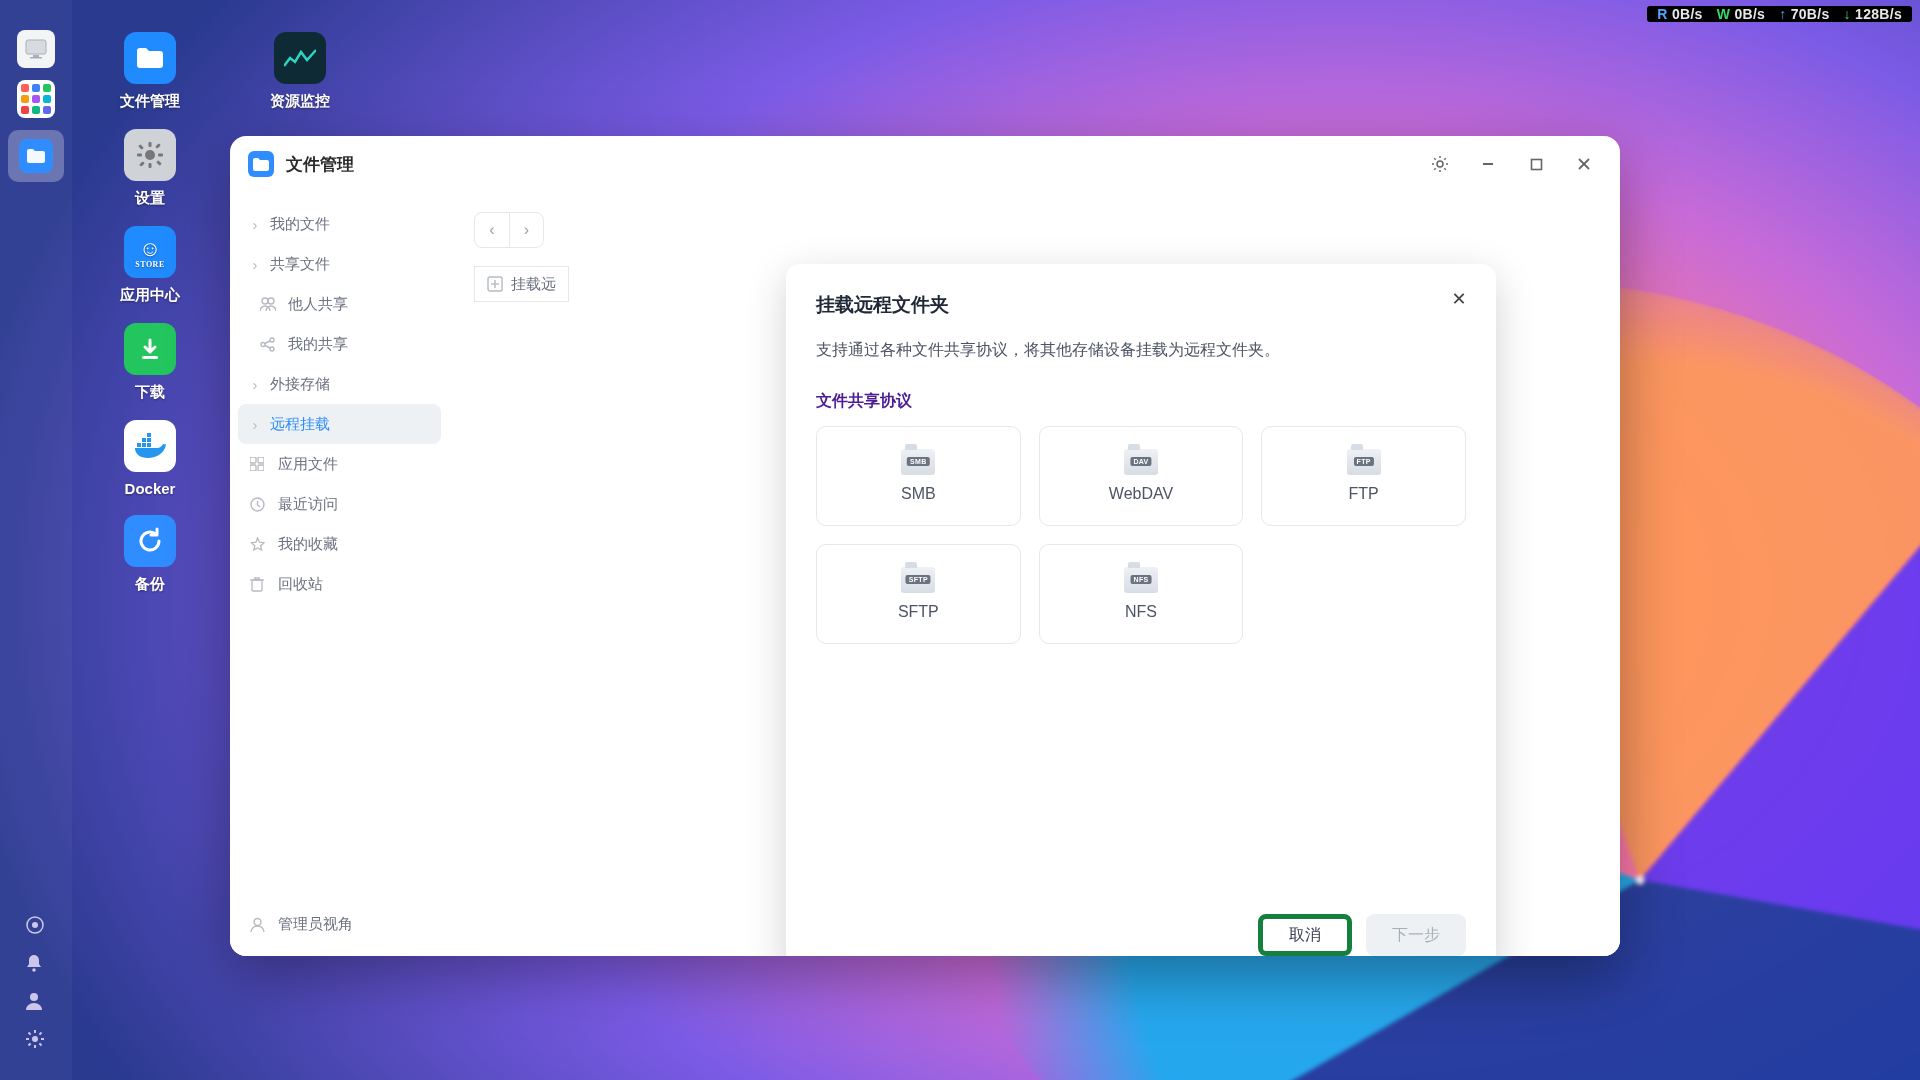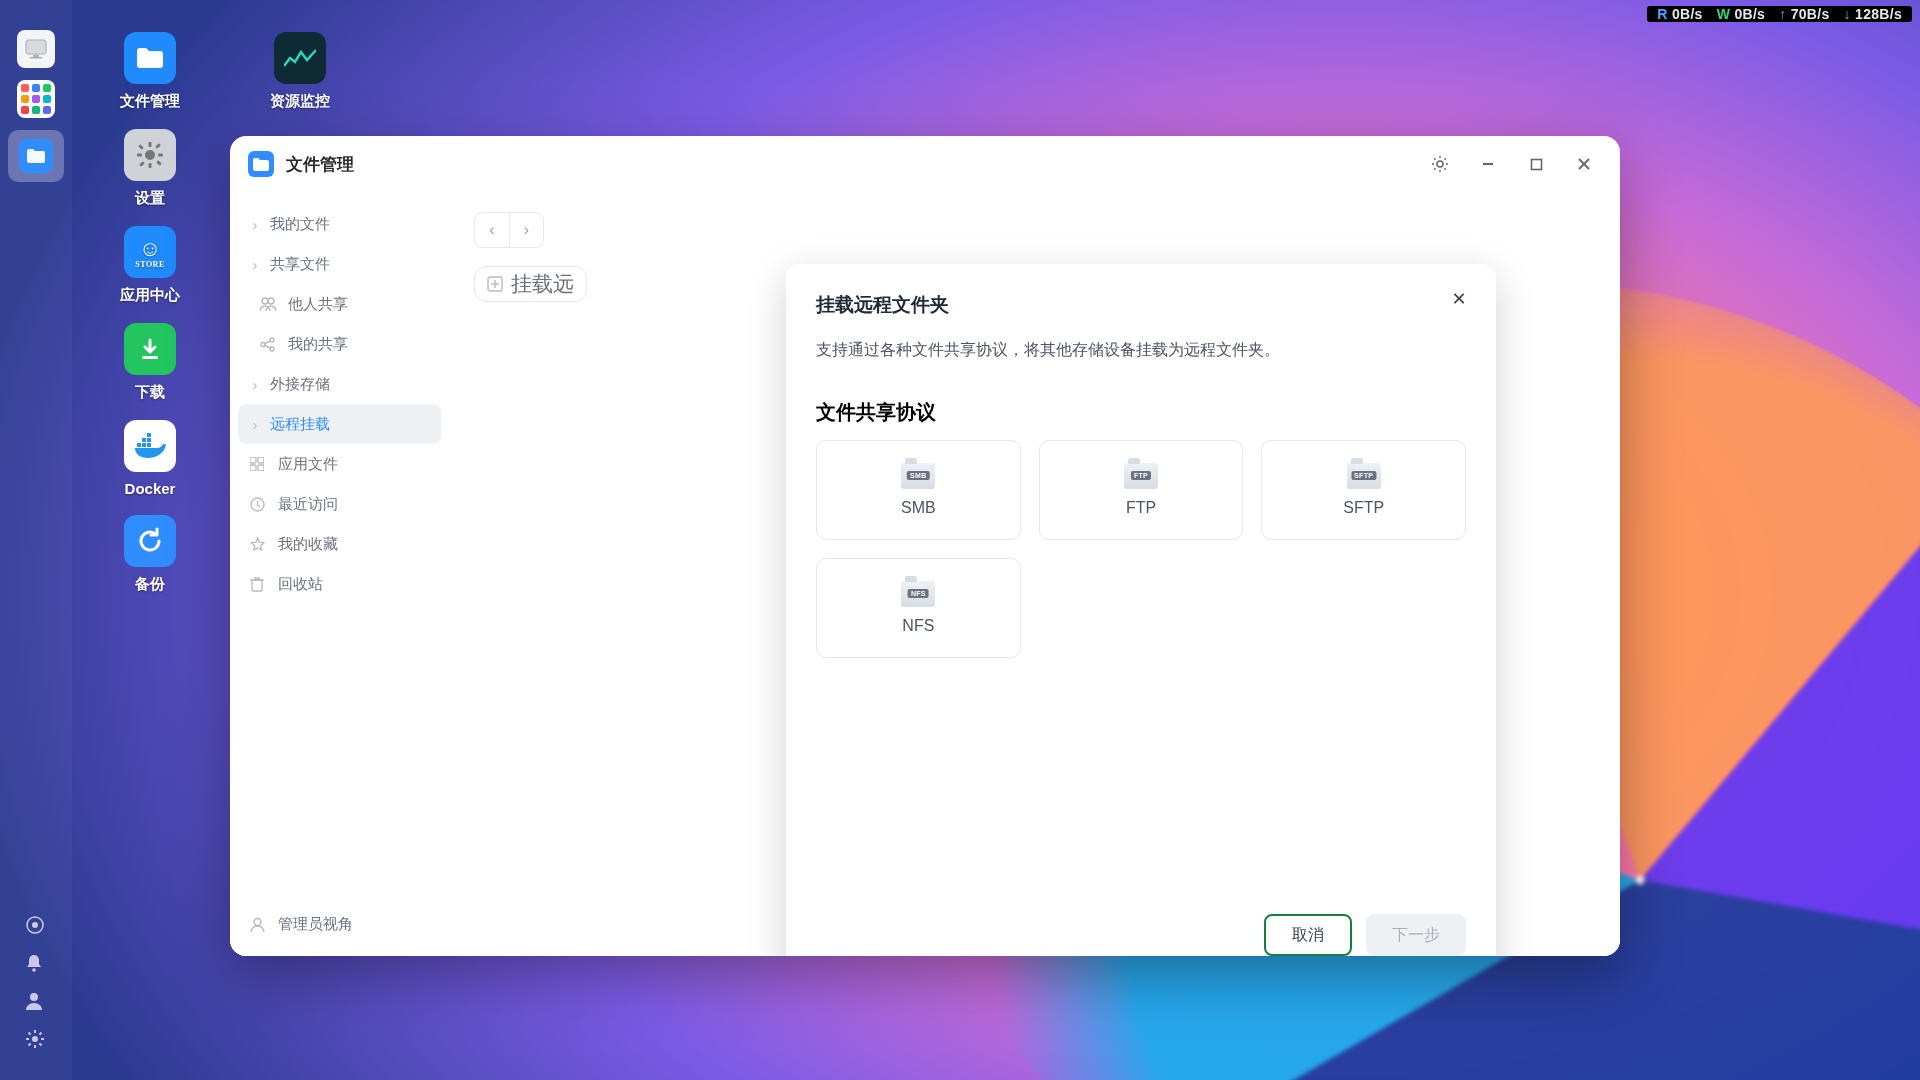--- a/index.html
+++ b/index.html
@@ -72,36 +72,36 @@
 .sb-item .sbicon{width:18px;text-align:center;color:#aeb4bb;}
 .sb-sub{padding-left:22px;}
 .sb-foot{margin-top:auto;}
 
 .content{flex:1;position:relative;background:#fff;}
 .toolbar{position:absolute;left:0;right:0;top:16px;height:44px;display:flex;align-items:center;padding:0 24px;gap:12px;}
 .nav-btns{display:flex;border:1px solid #e5e7eb;border-radius:8px;overflow:hidden;}
 .nav-btns div{width:34px;height:34px;display:flex;align-items:center;justify-content:center;color:#9ca3af;}
 .nav-btns div+div{border-left:1px solid #e5e7eb;}
 .toolbar .search{margin-left:auto;width:240px;height:36px;border:1px solid #e5e7eb;border-radius:8px;display:flex;align-items:center;gap:8px;padding:0 12px;color:#9ca3af;font-size:15px;}
-.mount-chip{position:absolute;left:24px;top:74px;height:36px;border:1px solid #e5e7eb;border-radius:12px;display:flex;align-items:center;gap:8px;padding:0 12px;color:#6b7280;font-size:21px;}
+.mount-chip{position:absolute;left:24px;top:74px;height:36px;border:1px solid #e5e7eb;border-radius:0;display:flex;align-items:center;gap:8px;padding:0 12px;color:#6b7280;font-size:15px;}
 
 .modal{position:absolute;left:336px;top:72px;width:710px;height:720px;background:#fff;border-radius:14px;
   box-shadow:0 12px 40px rgba(0,0,0,.18);padding:28px 30px;display:flex;flex-direction:column;}
 .modal h2{font-size:19px;color:#1f2937;font-weight:700;}
 .modal .closex{position:absolute;right:22px;top:20px;width:30px;height:30px;display:flex;align-items:center;justify-content:center;color:#444;font-size:18px;}
 .modal .desc{margin-top:22px;font-size:16px;color:#4b5563;}
-.modal h3{margin-top:38px;font-size:20px;font-weight:700;color:#000000;}
+.modal h3{margin-top:30px;font-size:16px;font-weight:700;color:#4c1d95;}
 .proto-grid{margin-top:14px;display:grid;grid-template-columns:repeat(3,1fr);gap:18px;}
 .proto{height:100px;border:1px solid #e5e7eb;border-radius:10px;display:flex;flex-direction:column;align-items:center;justify-content:center;gap:10px;color:#4b5563;font-size:16px;}
 .proto .picon{width:34px;height:26px;border-radius:3px;background:linear-gradient(#eef1f5,#d7dde4);position:relative;}
 .proto .picon::before{content:"";position:absolute;left:4px;top:-5px;width:12px;height:6px;border-radius:2px 2px 0 0;background:#d7dde4;}
 .proto .badge{position:absolute;left:50%;top:50%;transform:translate(-50%,-55%);font-size:7px;font-weight:700;background:#6b7280;color:#fff;padding:1px 3px;border-radius:2px;letter-spacing:.3px;}
 .modal-actions{margin-top:auto;display:flex;justify-content:flex-end;gap:14px;}
 .btn{height:42px;padding:0 26px;border-radius:8px;font-size:16px;display:flex;align-items:center;justify-content:center;}
-.btn-secondary{border:2px solid #15803d;color:#374151;}
+.btn-secondary{border:5px solid #15803d;color:#374151;}
 .btn-primary{background:#eef1f4;color:#a9afb8;text-align:center;}
 svg{display:block;}
 </style>
 </head>
 <body style="transform: scale(1);">
 
 <div class="swirl"></div>
 
 <div class="netstats">
   <span class="R">0B/s</span>
@@ -400,20 +400,26 @@
         <h2>挂载远程文件夹</h2>
         <div class="closex">✕</div>
         <div class="desc">支持通过各种文件共享协议，将其他存储设备挂载为远程文件夹。</div>
         <h3>文件共享协议</h3>
         <div class="proto-grid" id="proto-grid">
             <div class="proto">
               <div class="picon">
                 <span class="badge">SMB</span>
               </div>
               <span>SMB</span>
+            </div>
+            <div class="proto">
+              <div class="picon">
+                <span class="badge">DAV</span>
+              </div>
+              <span>WebDAV</span>
             </div>
             <div class="proto">
               <div class="picon">
                 <span class="badge">FTP</span>
               </div>
               <span>FTP</span>
             </div>
             <div class="proto">
               <div class="picon">
                 <span class="badge">SFTP</span>

